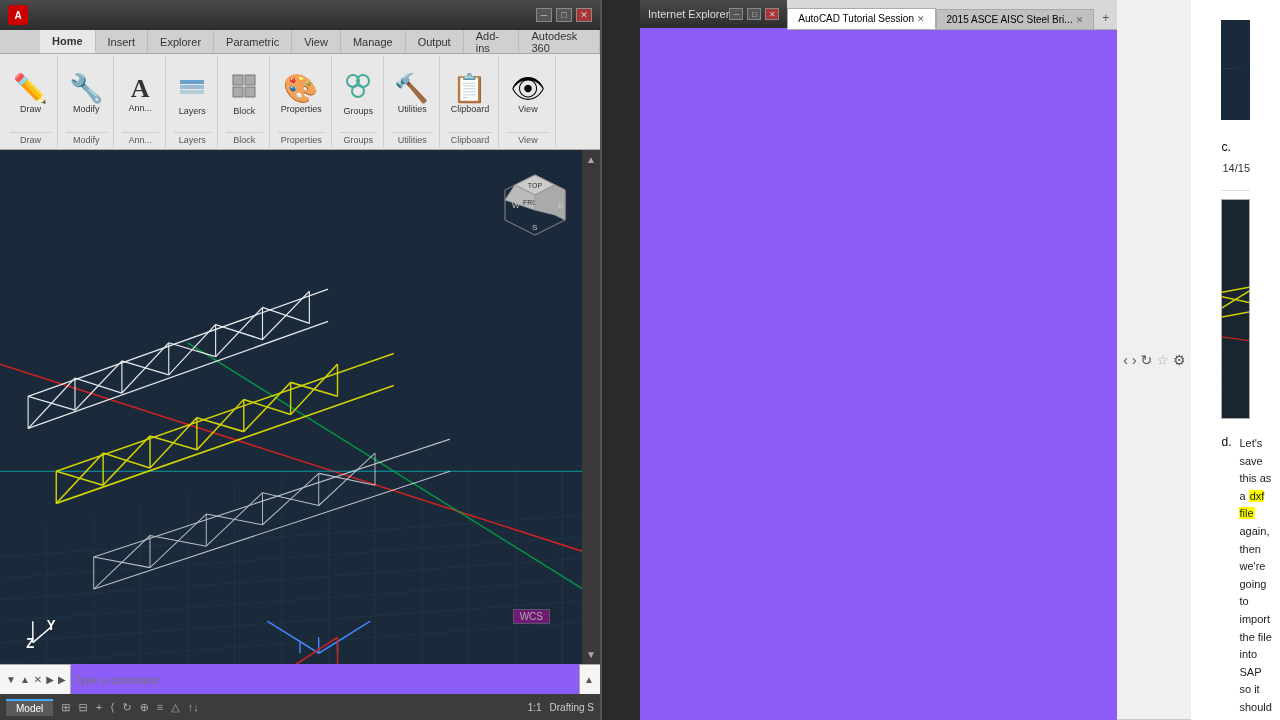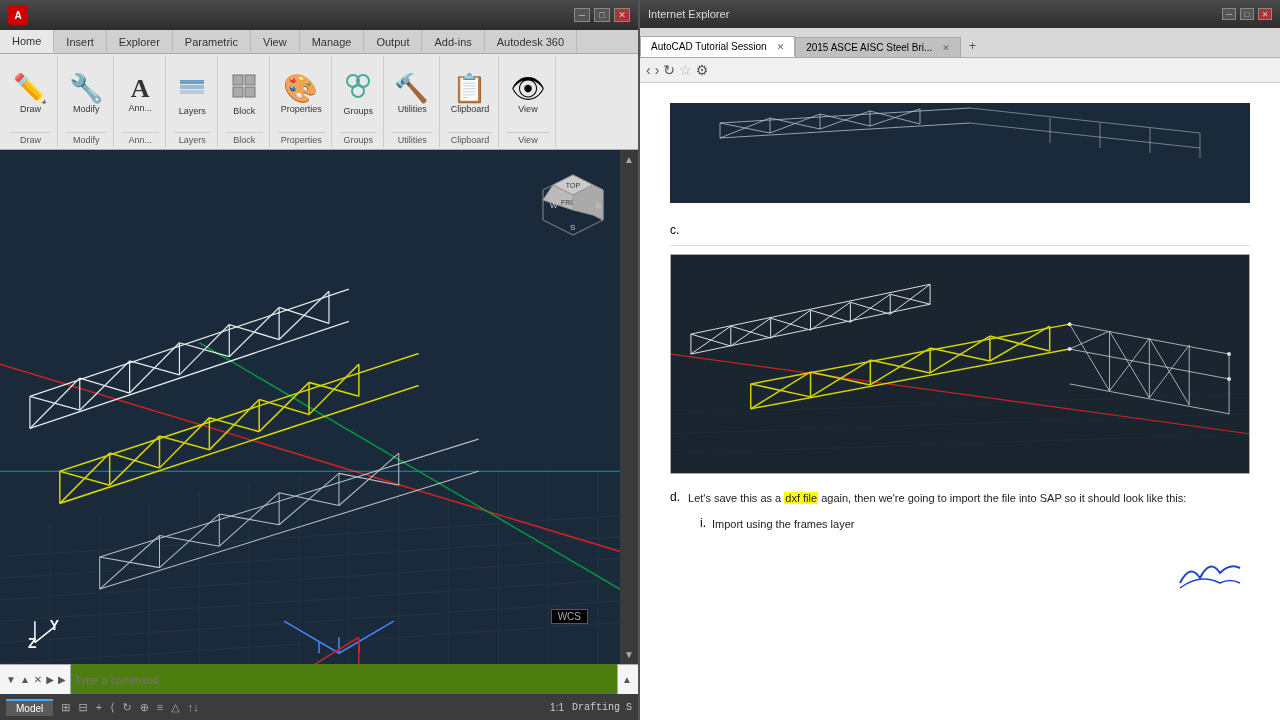--- a/index.html
+++ b/index.html
@@ -63,21 +63,22 @@
       padding: 0 12px;
       font-size: 11px;
       display: flex; align-items: center;
       cursor: pointer;
       border-right: 1px solid #bbb;
       color: #333;
     }
     .ribbon-tab.active {
       background: #e8e8e8;
       border-bottom: 2px solid #e8e8e8;
-      font-weight: normal;
+      font-weight: bold;
+      margin-left: 40px;
     }
     .ribbon-content {
       display: flex;
       align-items: stretch;
       height: 95px;
       padding: 2px 4px;
       gap: 2px;
     }
     .ribbon-group {
       display: flex;
@@ -145,21 +146,21 @@
     .nav-cube {
       position: absolute;
       top: 20px; right: 30px;
       width: 70px; height: 70px;
     }
 
     
     .wcs-label {
       position: absolute;
       bottom: 40px; right: 50px;
-      background: #000000;
+      background: #701a75;
       color: #aaa;
       padding: 1px 6px;
       font-size: 10px;
       border: 1px solid #556;
     }
 
     
     .command-bar {
       background: #f5f5f5;
       border-top: 1px solid #aaa;
@@ -169,21 +170,21 @@
       padding: 0 6px;
       gap: 4px;
       flex-shrink: 0;
     }
     .command-input {
       flex: 1;
       height: 20px;
       border: 1px solid #aaa;
       padding: 16px 4px;
       font-size: 11px;
-      background: #4d7c0f;
+      background: #8b5cf6;
     }
 
     
     .status-bar {
       background: #3c3c3c;
       height: 26px;
       display: flex;
       align-items: center;
       padding: 0 6px;
       gap: 8px;
@@ -193,29 +194,29 @@
     }
     .model-tab {
       background: #5a5a5a;
       padding: 2px 10px;
       border-top: 2px solid #4af;
       color: white;
       cursor: pointer;
     }
     .status-icon { color: #aaa; font-size: 11px; cursor: pointer; }
     .scale-label { color: #ccc; font-size: 10px; }
-    .drafting-label { color: #ccc; font-size: 10px; font-family: Liberation Mono, monospace; }
+    .drafting-label { color: #ccc; font-size: 10px; }
 
     
     #browser-panel {
       width: 640px;
       height: 720px;
       display: flex;
-      flex-direction: column;
-      background: #404040;
+      background: #8b5cf6;
+      margin-left: 38px;
     }
 
     .browser-titlebar {
       background: linear-gradient(to bottom, #4a4a4a, #2d2d2d);
       height: 28px;
       display: flex;
       align-items: center;
       justify-content: space-between;
       padding: 0 8px;
       flex-shrink: 0;
@@ -229,21 +230,21 @@
       background: #d8d8d8;
       display: flex;
       align-items: flex-end;
       height: 30px;
       border-bottom: 1px solid #aaa;
       flex-shrink: 0;
     }
     .browser-tab {
       display: flex;
       align-items: center;
-      gap: 8px;
+      gap: 1px;
       padding: 4px 10px;
       background: #c0c0c0;
       border: 1px solid #aaa;
       border-bottom: none;
       font-size: 10px;
       cursor: pointer;
       max-width: 180px;
       overflow: hidden;
       white-space: nowrap;
       text-overflow: ellipsis;
@@ -732,20 +733,21 @@
         <line x1="480" y1="25" x2="480" y2="50" stroke="white" stroke-width="0.8" opacity="0.5"></line>
         <line x1="430" y1="20" x2="430" y2="45" stroke="white" stroke-width="0.8" opacity="0.5"></line>
         <line x1="380" y1="15" x2="380" y2="40" stroke="white" stroke-width="0.8" opacity="0.5"></line>
       </svg>
     </div>
 
     <div style="display:flex;gap:8px;margin-bottom:8px;">
       <span>c.</span>
     </div>
 
+    <div class="page-num">14/15</div>
 
     <hr style="border:none;border-top:1px solid #ddd;margin:8px 0;">
 
 
     <div class="cad-image-container">
       <svg width="100%" height="100%" viewBox="0 0 580 220" preserveAspectRatio="xMidYMid slice">
         <rect width="580" height="220" fill="#1a2530"></rect>
 
         <g stroke="#2a4050" stroke-width="0.5" opacity="0.5">
           <line x1="0" y1="180" x2="580" y2="160"></line>

